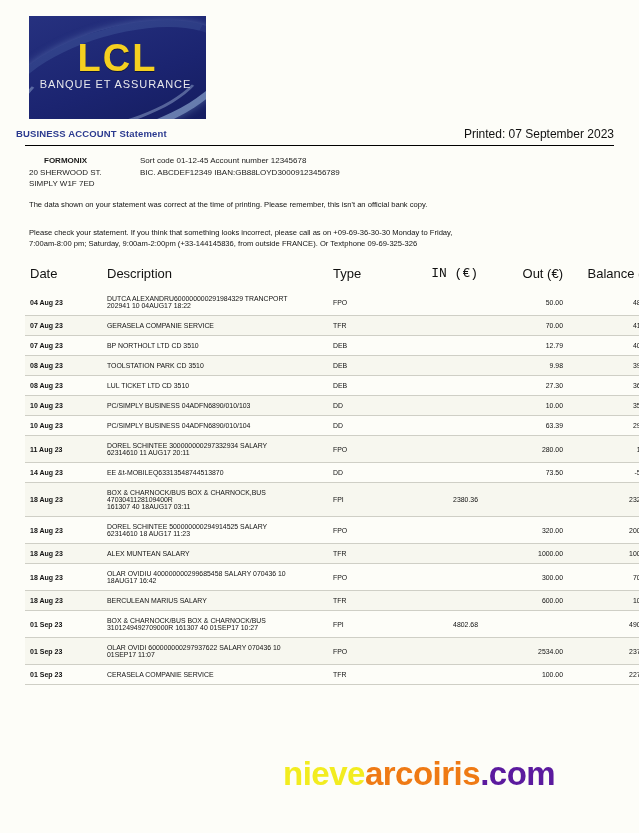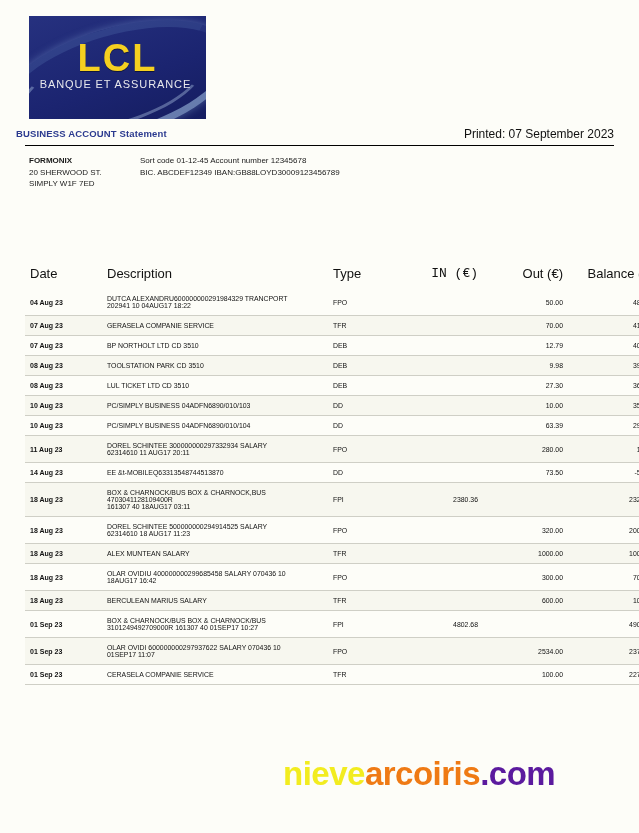--- a/index.html
+++ b/index.html
@@ -119,20 +119,21 @@
   
   .addr {
     position: absolute;
     left: 29px;
     top: 155px;
     font-size: 8px;
     line-height: 11.5px;
   }
   .addr .name {
     font-weight: bold;
+    margin-left: 15px;
   }
   .acct {
     position: absolute;
     left: 140px;
     top: 155px;
     font-size: 8px;
     line-height: 11.5px;
   }
 
   
@@ -234,20 +235,22 @@
     <div class="name">FORMONIX</div>
     <div>20 SHERWOOD ST.</div>
     <div>SIMPLY W1F 7ED</div>
   </div>
 
   <div class="acct">
     <div>Sort code 01-12-45  Account number 12345678</div>
     <div>BIC. ABCDEF12349   IBAN:GB88LOYD30009123456789</div>
   </div>
 
+  <div class="note1">The data shown on your statement was correct at the time of printing. Please remember, this isn't an official bank copy.</div>
+  <div class="note2">Please check your statement. If you think that something looks incorrect, please call as on +09-69-36-30-30 Monday to Friday, 7:00am-8:00 pm; Saturday, 9:00am-2:00pm (+33-144145836, from outside FRANCE). Or Textphone 09-69-325-326</div>
 
   <table class="tbl">
     <thead>
       <tr>
         <th class="c-date">Date</th>
         <th class="c-desc">Description</th>
         <th class="c-type">Type</th>
         <th class="c-in">IN (€)</th>
         <th class="c-out">Out (€)</th>
         <th class="c-bal">Balance (€)</th>

